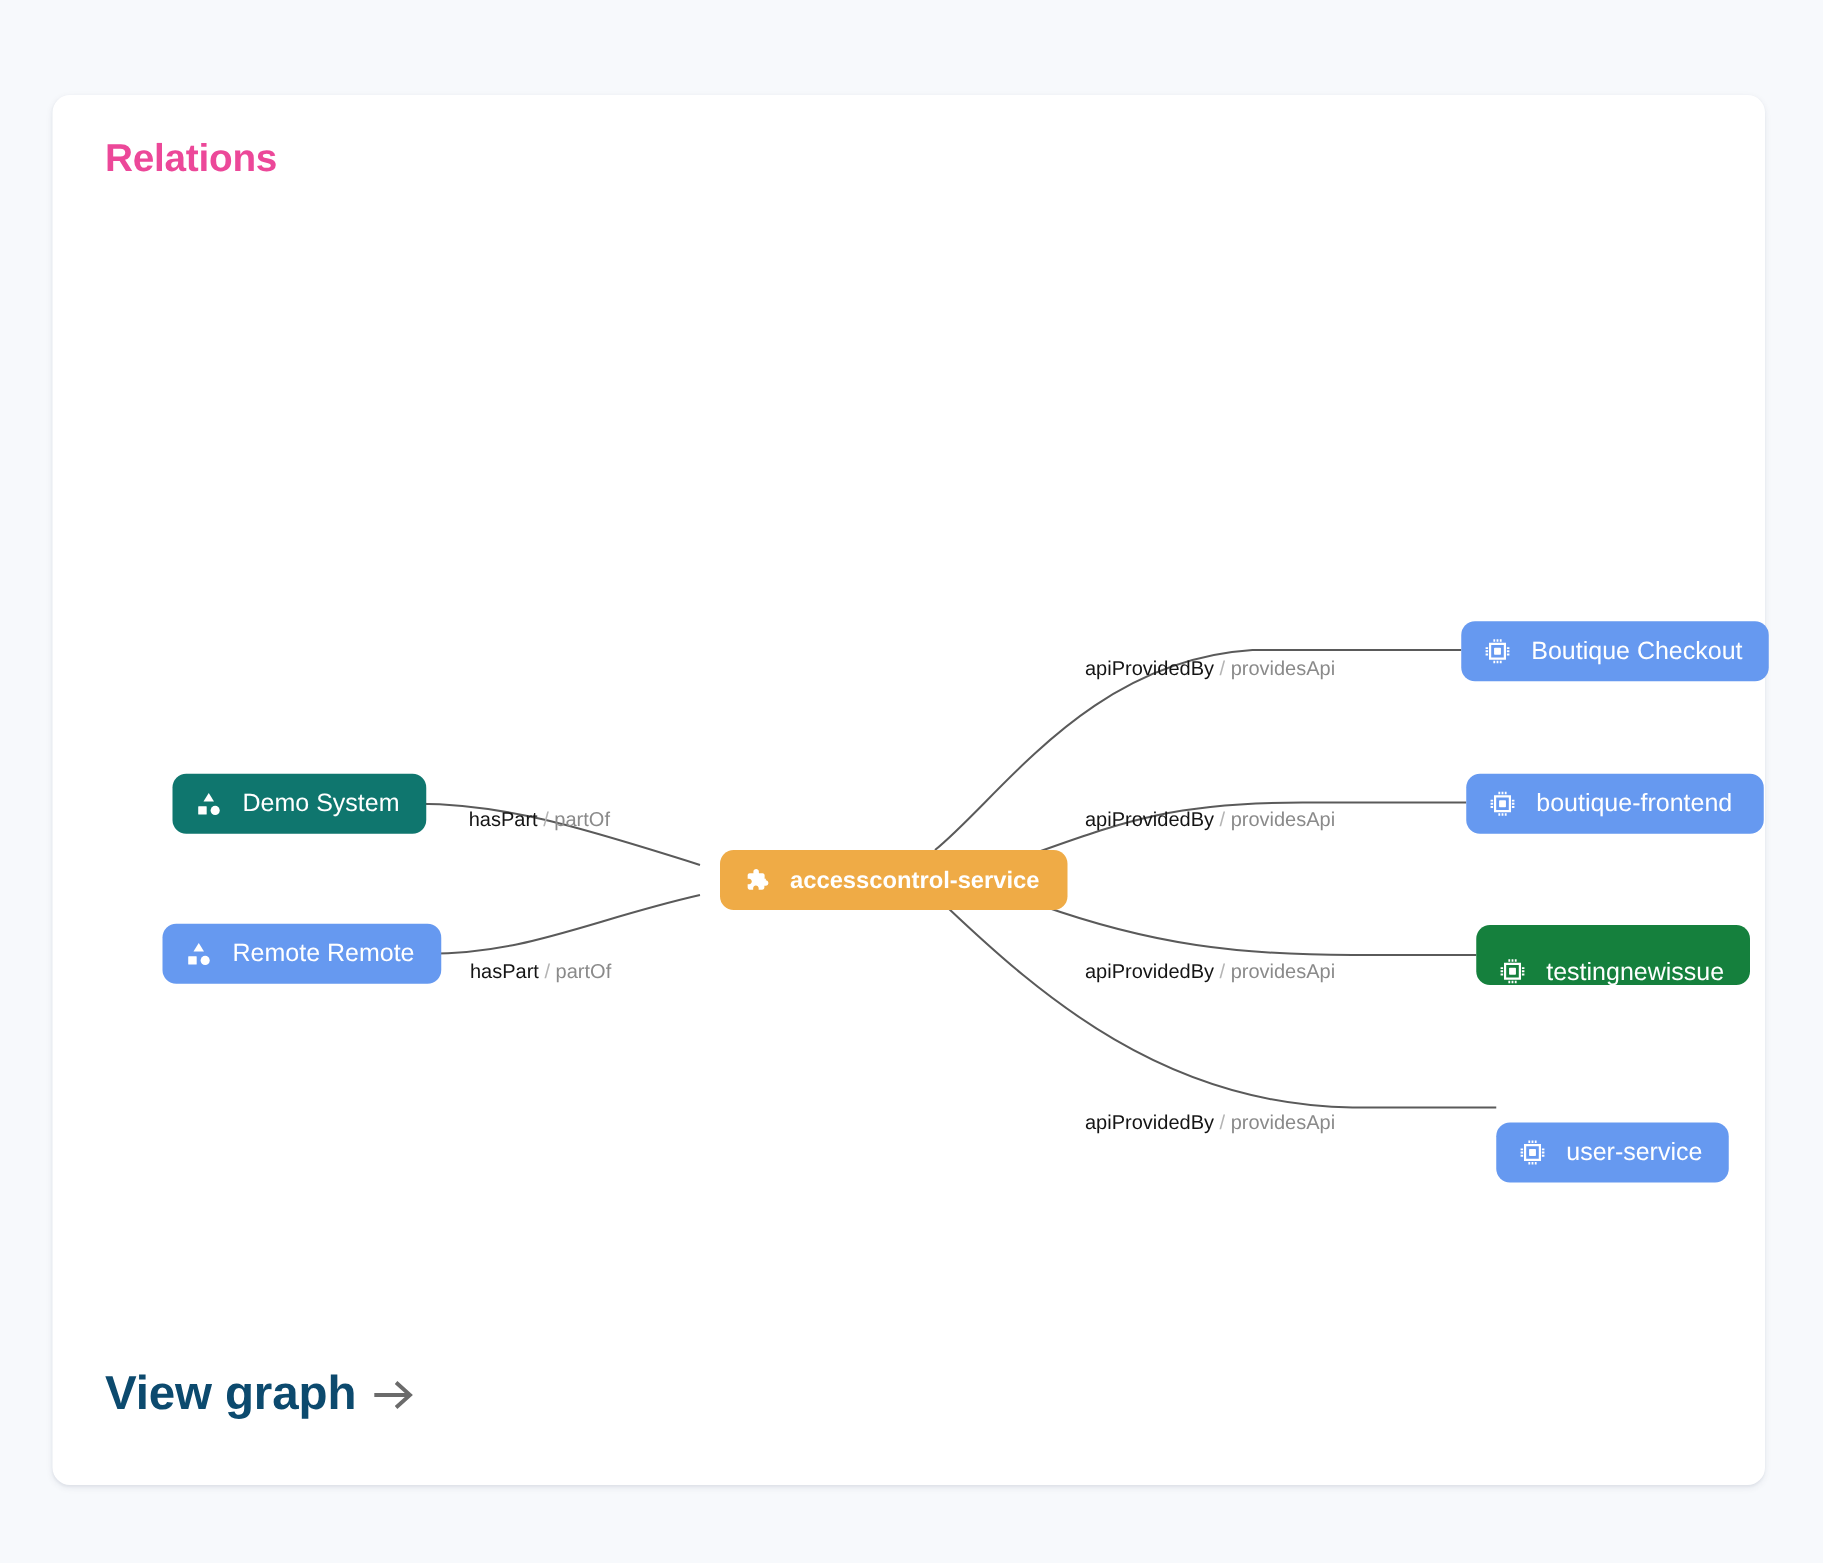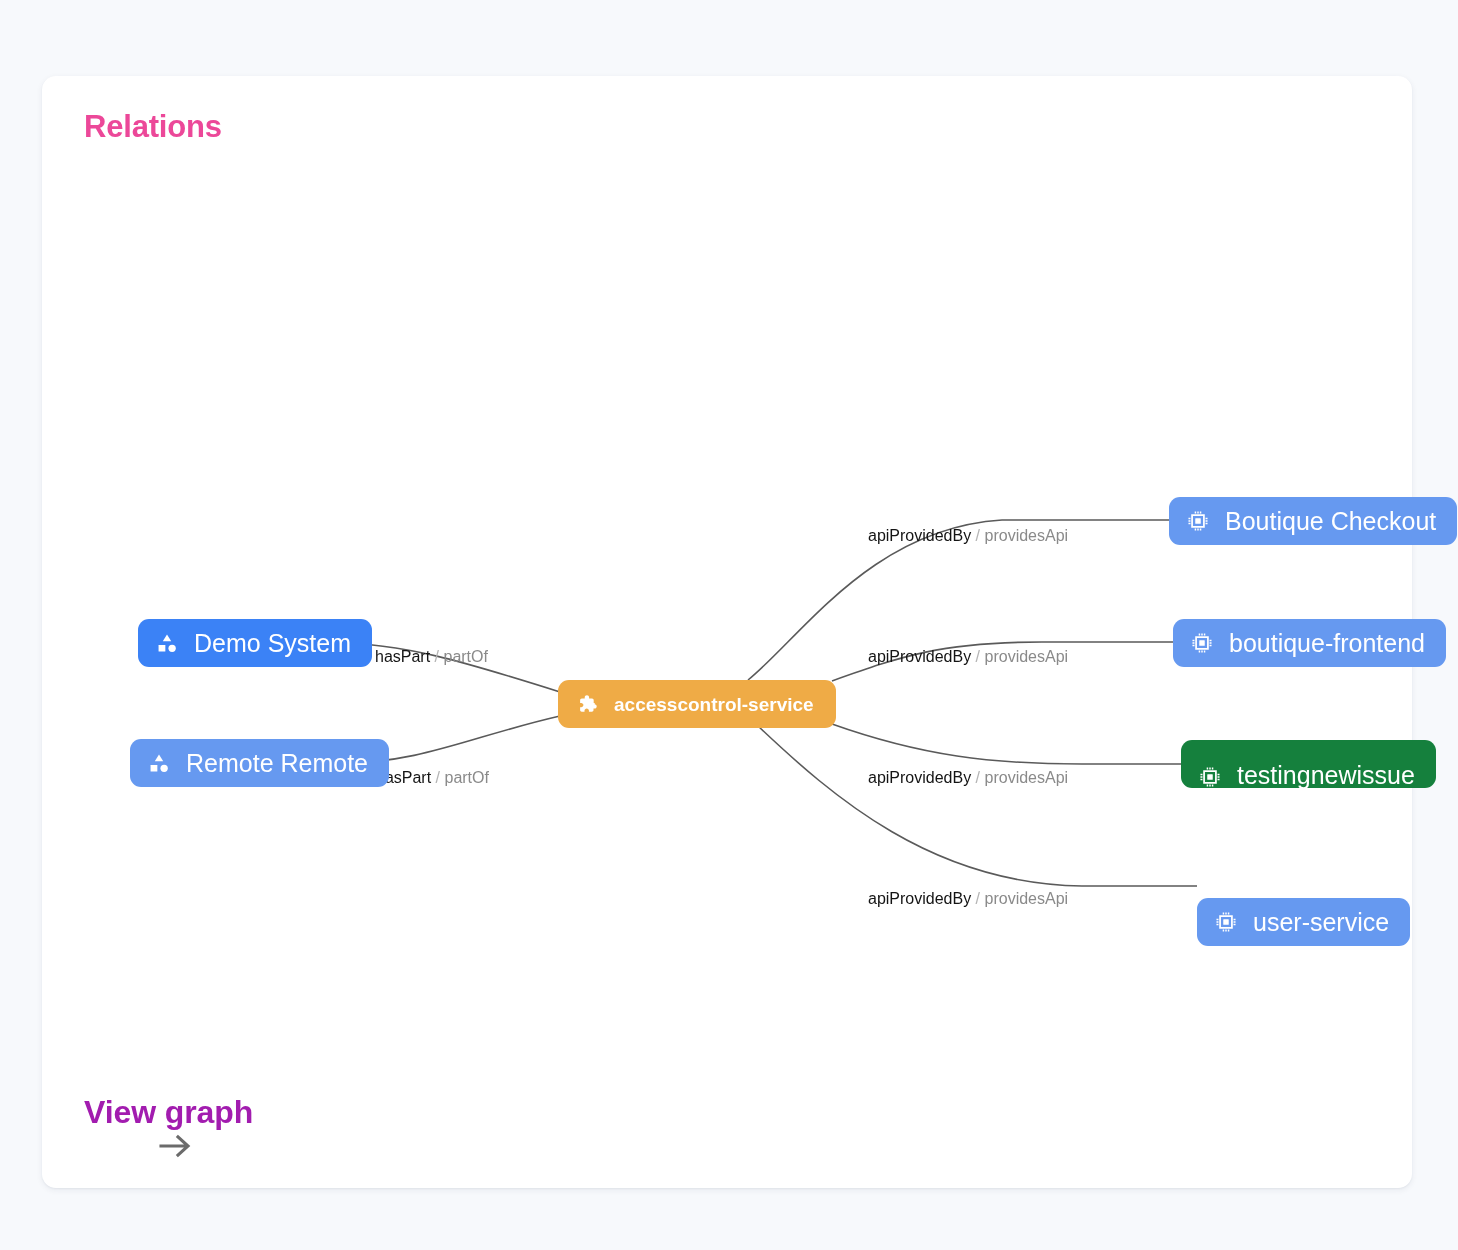--- a/index.html
+++ b/index.html
@@ -52,21 +52,21 @@
   }
   .node {
     position: absolute;
     display: flex;
     align-items: center;
     border-radius: 11px;
     height: 48px;
     box-sizing: border-box;
     padding: 0 21px 0 18px;
     color: #ffffff;
-    font-size: 25px;
+    font-size: 20px;
     white-space: nowrap;
   }
   .node.blue {
     background: #6699f0;
   }
   .node.orange {
     background: #efab46;
     font-weight: bold;
     font-size: 19px;
   }
@@ -96,26 +96,25 @@
   }
   .edge-label .rel-reverse {
     color: #8a8a8a;
   }
   .view-graph {
     position: absolute;
     left: 42px;
     top: 1018px;
     display: flex;
     align-items: center;
-    font-size: 32px;
+    font-size: 38px;
     font-weight: bold;
-    color: #a21caf;
+    color: #0c4a6e;
     cursor: pointer;
     letter-spacing: -0.1px;
-    flex-direction: column;
   }
   .view-graph .arrow {
     margin-left: 14px;
     display: inline-flex;
     align-items: center;
   }
 </style>
 </head>
 <body>
 
@@ -135,29 +134,29 @@
     </svg>
     <div id="edge-labels">
         <div class="edge-label" style="left: 333px; top: 572px;"><span class="rel-forward">hasPart</span><span class="rel-sep"> / </span><span class="rel-reverse">partOf</span></div>
         <div class="edge-label" style="left: 334px; top: 693px;"><span class="rel-forward">hasPart</span><span class="rel-sep"> / </span><span class="rel-reverse">partOf</span></div>
         <div class="edge-label" style="left: 826px; top: 451px;"><span class="rel-forward">apiProvidedBy</span><span class="rel-sep"> / </span><span class="rel-reverse">providesApi</span></div>
         <div class="edge-label" style="left: 826px; top: 572px;"><span class="rel-forward">apiProvidedBy</span><span class="rel-sep"> / </span><span class="rel-reverse">providesApi</span></div>
         <div class="edge-label" style="left: 826px; top: 693px;"><span class="rel-forward">apiProvidedBy</span><span class="rel-sep"> / </span><span class="rel-reverse">providesApi</span></div>
         <div class="edge-label" style="left: 826px; top: 814px;"><span class="rel-forward">apiProvidedBy</span><span class="rel-sep"> / </span><span class="rel-reverse">providesApi</span></div>
       </div>
     <div id="graph-nodes">
-        <div class="node orange" style="left: 516px; top: 604px; min-width: 278px; background: rgb(239, 171, 70);">
+        <div class="node orange" style="left: 534px; top: 604px; min-width: 278px; background: rgb(239, 171, 70);">
           <span class="node-icon">
             <svg width="22" height="22" viewBox="0 0 24 24" aria-hidden="true">
               <path fill="#ffffff" d="M20.5 11h-1.2V7.8c0-1-.8-1.8-1.8-1.8h-3.2V4.8c0-1.3-1.1-2.3-2.4-2.3S9.5 3.5 9.5 4.8V6H6.3c-1 0-1.8.8-1.8 1.8v3h1.2c1.3 0 2.4 1.1 2.4 2.4s-1.1 2.4-2.4 2.4H4.5v3c0 1 .8 1.8 1.8 1.8h3v-1.2c0-1.3 1.1-2.4 2.4-2.4s2.4 1.1 2.4 2.4v1.2h3.2c1 0 1.8-.8 1.8-1.8V17h1.2c1.3 0 2.3-1.1 2.3-2.4s-1-2.4-2.3-2.4z"></path>
             </svg>
           </span>
           <span class="node-label">accesscontrol-service</span>
         </div>
-        <div class="node blue" style="left: 96px; top: 543px; min-width: 196px; background: #3b82f6;">
+        <div class="node blue" style="left: 96px; top: 543px; min-width: 196px; background: #0f766e;">
           <span class="node-icon">
             <svg width="22" height="22" viewBox="0 0 24 24" aria-hidden="true">
               <path fill="#ffffff" d="M12 2.6 L16.6 10 H7.4 Z"></path>
               <rect fill="#ffffff" x="2.8" y="14.2" width="7.4" height="7.2" rx="0.5"></rect>
               <circle fill="#ffffff" cx="17.6" cy="17.8" r="4"></circle>
             </svg>
           </span>
           <span class="node-label">Demo System</span>
         </div>
         <div class="node blue" style="left: 88px; top: 663px; min-width: 212px; background: rgb(102, 153, 240);">

